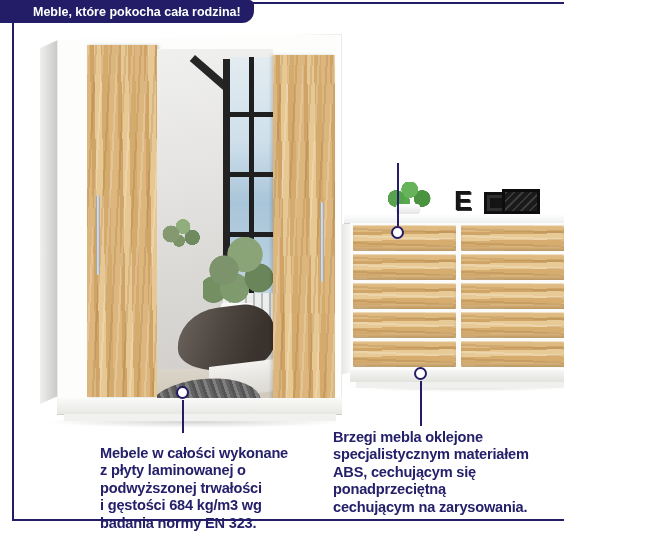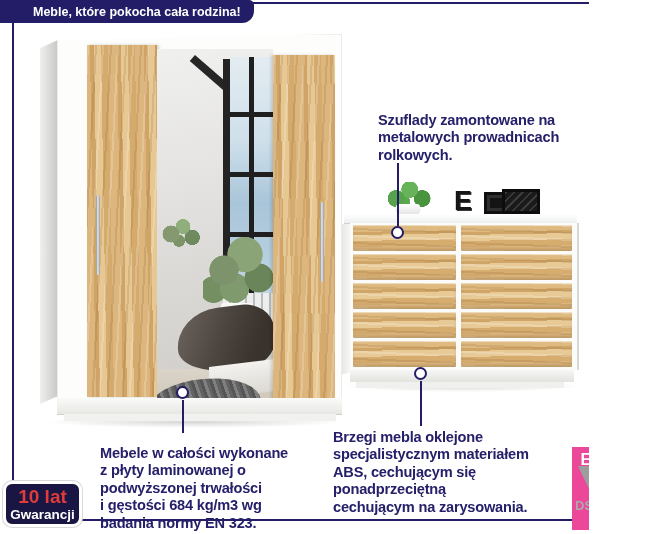--- a/index.html
+++ b/index.html
@@ -1,17 +1,17 @@
 <!DOCTYPE html>
 <html><head>
 <meta charset="utf-8">
 <style>
   html,body{margin:0;padding:0;}
   body{font-family:"Liberation Sans",sans-serif;background:#fff;}
-  .stage{position:relative;width:564px;height:534px;background:#fff;overflow:hidden;padding-left:25px;}
+  .stage{position:relative;width:564px;height:534px;background:#fff;overflow:hidden;}
 
   
   .frame-line{position:absolute;background:#221d66;z-index:1;}
   .fl-top{left:12px;top:2px;width:629px;height:2px;}
   .fl-right{left:639px;top:2px;width:2px;height:519px;}
   .fl-bottom{left:12px;top:519px;width:629px;height:2px;}
   .fl-left{left:12px;top:2px;width:2px;height:519px;}
 
   
   .banner{position:absolute;left:0;top:0;width:254px;height:23px;background:#221d66;
@@ -203,46 +203,39 @@
       <div class="drawer oak-h" style="left:111px;top:60px;  width:111px;"></div>
       <div class="drawer oak-h" style="left:3px;  top:89px;  width:103px;"></div>
       <div class="drawer oak-h" style="left:111px;top:89px;  width:111px;"></div>
       <div class="drawer oak-h" style="left:3px;  top:118px; width:103px;"></div>
       <div class="drawer oak-h" style="left:111px;top:118px; width:111px;"></div>
     </div>
     <div class="d-base"></div>
     <div class="d-plinth"></div>
   </div>
 
-  <div class="callout co-drawers">Szuflady zamontowane na
-metalowych prowadnicach
-rolkowych.</div>
   <div class="cl" style="left:397px;top:163px;height:63px;"></div>
   <div class="mk" style="left:391px;top:226px;"></div>
 
   <div class="callout co-material">Mebele w całości wykonane
 z płyty laminowanej o
 podwyższonej trwałości
 i gęstości 684 kg/m3 wg
 badania normy EN 323.</div>
   <div class="cl" style="left:182px;top:400px;height:33px;"></div>
   <div class="mk" style="left:176px;top:386px;"></div>
 
   <div class="callout co-edges">Brzegi mebla oklejone
 specjalistycznym materiałem
 ABS, cechującym się
 ponadprzeciętną
 cechującym na zarysowania.</div>
   <div class="cl" style="left:420px;top:381px;height:45px;"></div>
   <div class="mk" style="left:414px;top:367px;"></div>
 
-  <div class="warranty">
-    <div class="yrs">10 lat</div>
-    <div class="lbl">Gwarancji</div>
-  </div>
 
   <div class="standards">
     <div class="brand2">Edinos</div>
     <svg width="70" height="48" viewBox="0 0 70 48">
       <polygon points="5,0 17,0 35,32 53,0 65,0 42,48 28,48" fill="#9d9d9d"></polygon>
       <circle cx="35" cy="12" r="9.5" fill="#9d9d9d"></circle>
       <text x="2" y="44" font-size="13" font-weight="bold" fill="#ababab">DSI</text>
       <text x="45" y="44" font-size="13" font-weight="bold" fill="#ababab">804</text>
     </svg>
     <div class="std">Standards</div>

